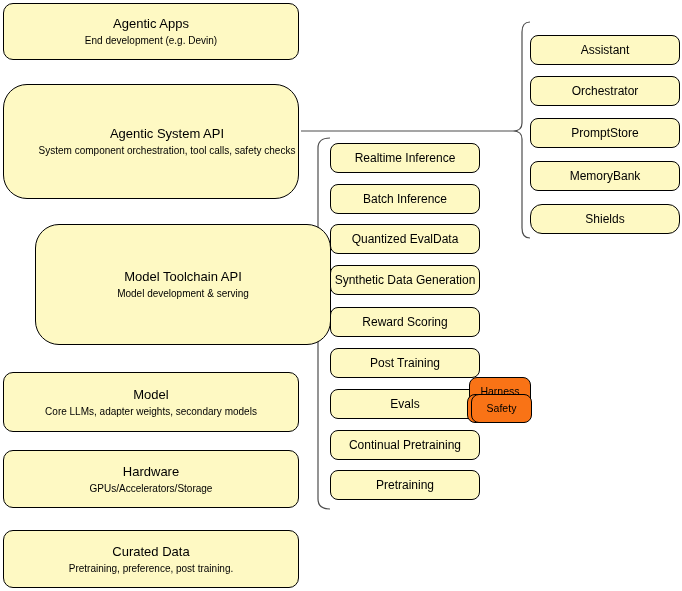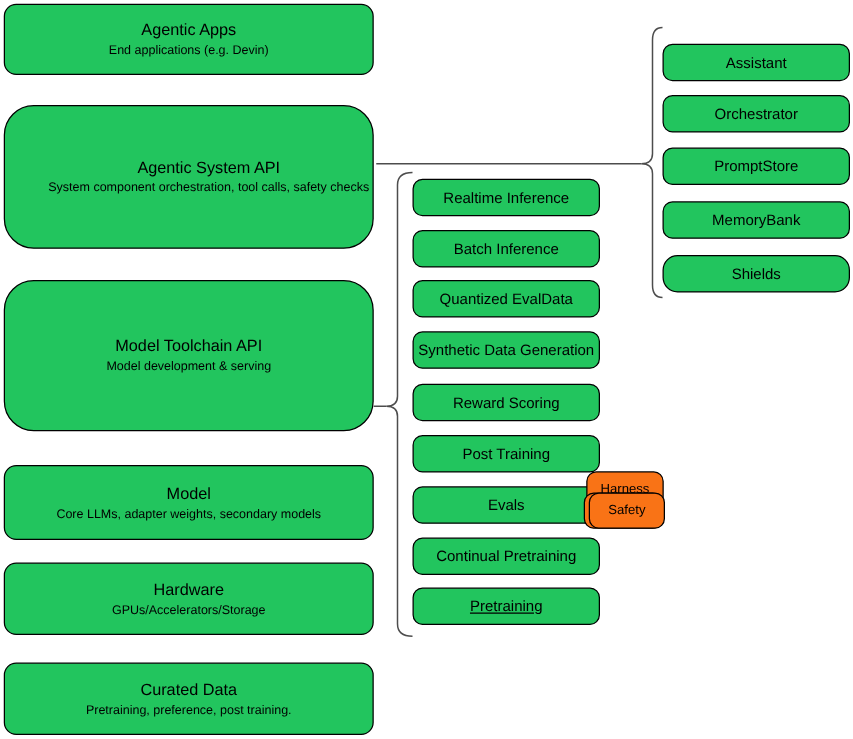--- a/index.html
+++ b/index.html
@@ -20,21 +20,21 @@
     position: absolute;
     left: 0;
     top: 0;
     width: 682px;
     height: 591px;
     pointer-events: none;
   }
   .box {
     position: absolute;
     box-sizing: border-box;
-    background: #22c55e;
+    background: #fef9c3;
     border: 1px solid #000000;
     display: flex;
     flex-direction: column;
     align-items: center;
     justify-content: center;
     text-align: center;
   }
   .left-box { left: 3px; width: 296px; border-radius: 10px; }
   .left-box.big { border-radius: 24px; }
   .left-box .title {
@@ -92,29 +92,29 @@
 
     <path d="M530,22 Q522,22 522,32 L522,123 Q522,131 513,131 Q522,131 522,139 L522,228 Q522,238 530,238" stroke="#4d4d4d" stroke-width="1.2" fill="none"></path>
 
     <path d="M299,325 L309,325" stroke="#4d4d4d" stroke-width="1.2" fill="none"></path>
 
     <path d="M330,138 Q318,138 318,148 L318,317 Q318,325 309,325 Q318,325 318,333 L318,499 Q318,509 330,509" stroke="#4d4d4d" stroke-width="1.2" fill="none"></path>
   </svg>
 
   <div class="box left-box" style="top:3px; height:57px;">
     <div class="title">Agentic Apps</div>
-    <div class="subtitle">End applications (e.g. Devin)</div>
+    <div class="subtitle">End development (e.g. Devin)</div>
   </div>
 
   <div class="box left-box big" style="top:84px; height:115px;padding-left:32px;">
     <div class="title">Agentic System API</div>
     <div class="subtitle">System component orchestration, tool calls, safety checks</div>
   </div>
 
-  <div class="box left-box big" style="top:224px; height:121px;">
+  <div class="box left-box big" style="top:224px; height:121px;margin-left:32px;">
     <div class="title">Model Toolchain API</div>
     <div class="subtitle">Model development &amp; serving</div>
   </div>
 
   <div class="box left-box" style="top:372px; height:60px;">
     <div class="title">Model</div>
     <div class="subtitle">Core LLMs, adapter weights, secondary models</div>
   </div>
 
   <div class="box left-box" style="top:450px; height:58px;">
@@ -144,21 +144,21 @@
   </div>
   <div class="box mid-box" style="top:348px;">
     <span>Post Training</span>
   </div>
   <div class="box mid-box" style="top:389px;">
     <span>Evals</span>
   </div>
   <div class="box mid-box" style="top:430px;">
     <span>Continual Pretraining</span>
   </div>
-  <div class="box mid-box" style="top:470px;text-decoration:underline;">
+  <div class="box mid-box" style="top:470px;">
     <span>Pretraining</span>
   </div>
 
   <div class="pill" style="left:469px; top:377px; width:62px;">
     <span>Harness</span>
   </div>
   <div class="pill" style="left:467px; top:394px; width:63px;">
     <span>Storage</span>
   </div>
   <div class="pill" style="left:471px; top:394px; width:61px;">

